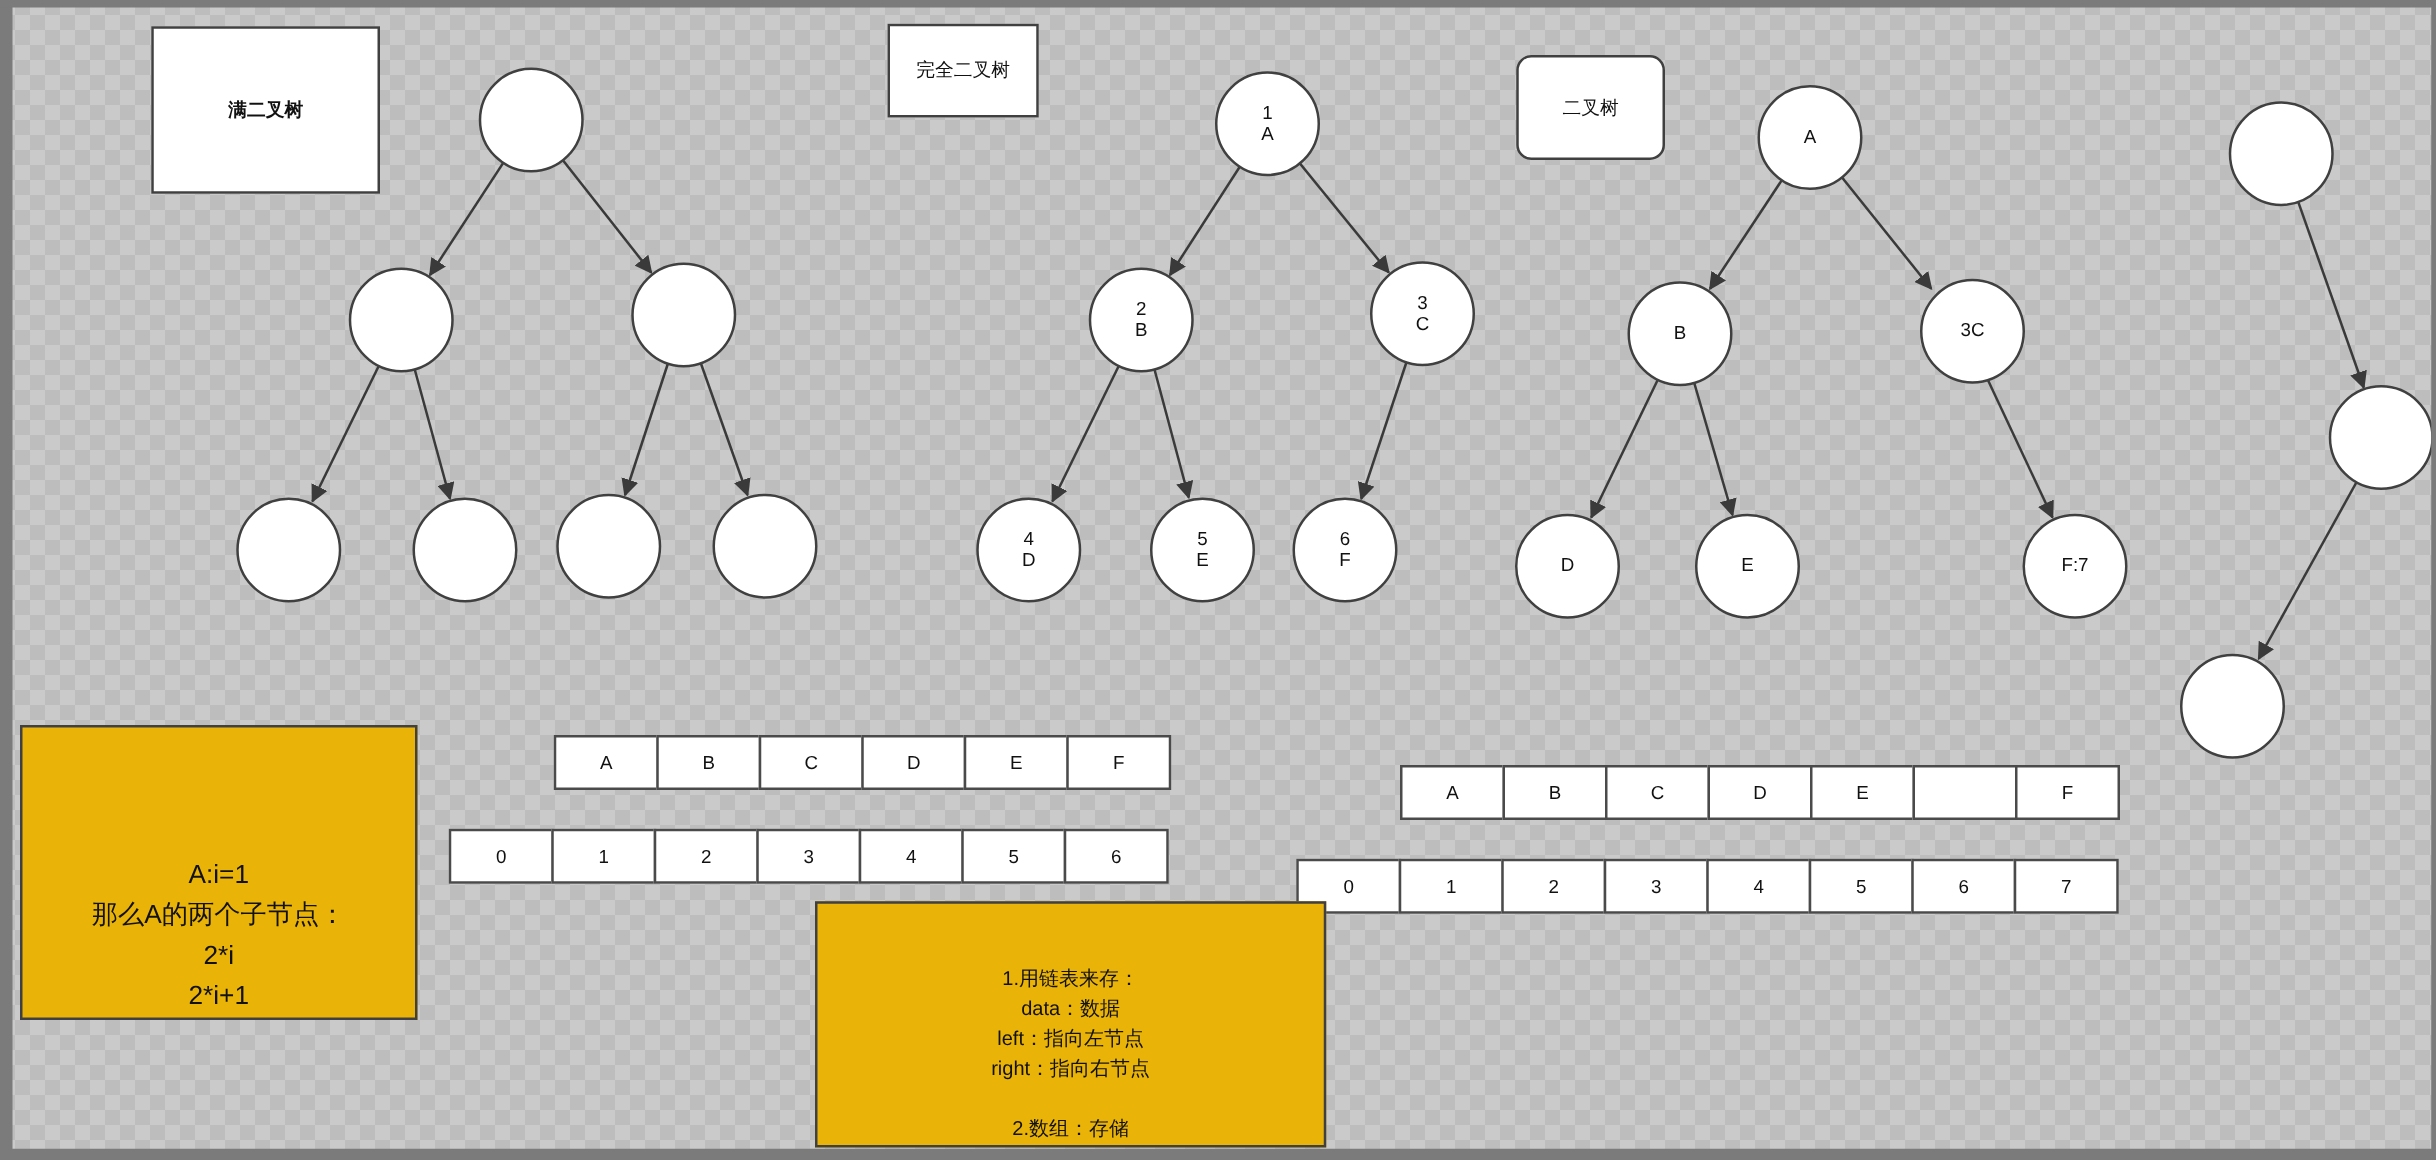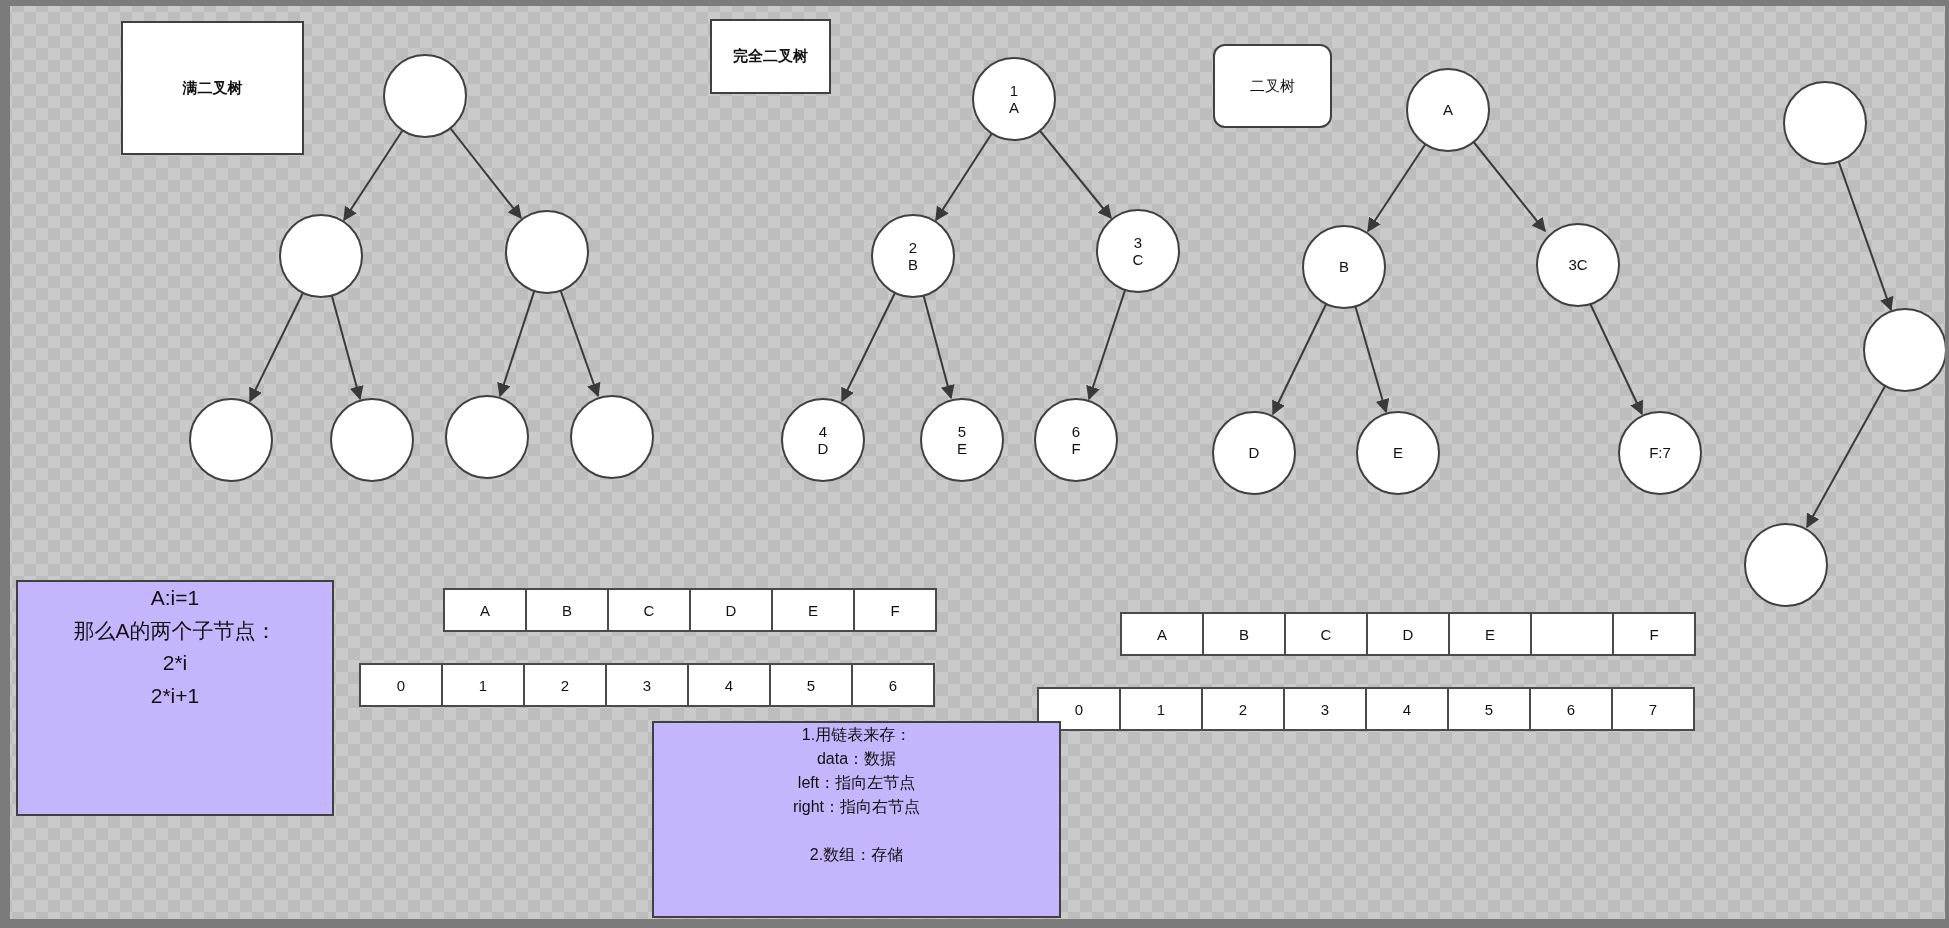--- a/index.html
+++ b/index.html
@@ -21,22 +21,22 @@
     display:flex;align-items:center;justify-content:center;
     text-align:center;white-space:pre-line;font-size:15px;line-height:1.15;
     color:#111;z-index:2;
   }
   .labelbox{
     position:absolute;box-sizing:border-box;background:#fff;border:2px solid #404040;
     display:flex;align-items:center;justify-content:center;
     font-size:15px;color:#111;z-index:2;text-align:center;
   }
   .note{
-    position:absolute;box-sizing:border-box;background:#c4b5fd;border:2px solid #404040;
-    display:flex;align-items:flex-start;justify-content:center;
+    position:absolute;box-sizing:border-box;background:#eab308;border:2px solid #404040;
+    display:flex;align-items:flex-end;justify-content:center;
     text-align:center;white-space:pre-line;color:#111;z-index:2;
   }
   .note.big{font-size:21px;line-height:1.55;}
   .note.small{font-size:16px;line-height:1.5;}
   .array-row{position:absolute;display:flex;z-index:2;}
   .cell{
     width:84px;height:44px;box-sizing:border-box;background:#fff;
     border:2px solid #4a4a4a;margin-left:-2px;
     display:flex;align-items:center;justify-content:center;
     font-size:15px;color:#111;
@@ -79,21 +79,21 @@
     <line x1="1572" y1="265" x2="1642" y2="414" marker-end="url(#arrow)"></line>
 
     <line x1="1825" y1="123" x2="1891" y2="310" marker-end="url(#arrow)"></line>
     <line x1="1905" y1="350" x2="1807" y2="527" marker-end="url(#arrow)"></line>
   </g>
 </svg>
 
 <div class="labelbox" style="left:121px;top:21px;width:183px;height:134px;font-weight:bold;">
   <span>满二叉树</span>
 </div>
-<div class="labelbox" style="left:710px;top:19px;width:121px;height:75px;font-weight:bold;">
+<div class="labelbox" style="left:710px;top:19px;width:121px;height:75px;">
   <span>完全二叉树</span>
 </div>
 <div class="labelbox" style="left:1213px;top:44px;width:119px;height:84px;border-radius:12px;">
   <span>二叉树</span>
 </div>
 
 <div class="node" style="left:383px;top:54px;"></div>
 <div class="node" style="left:279px;top:214px;"></div>
 <div class="node" style="left:505px;top:210px;"></div>
 <div class="node" style="left:189px;top:398px;"></div>

